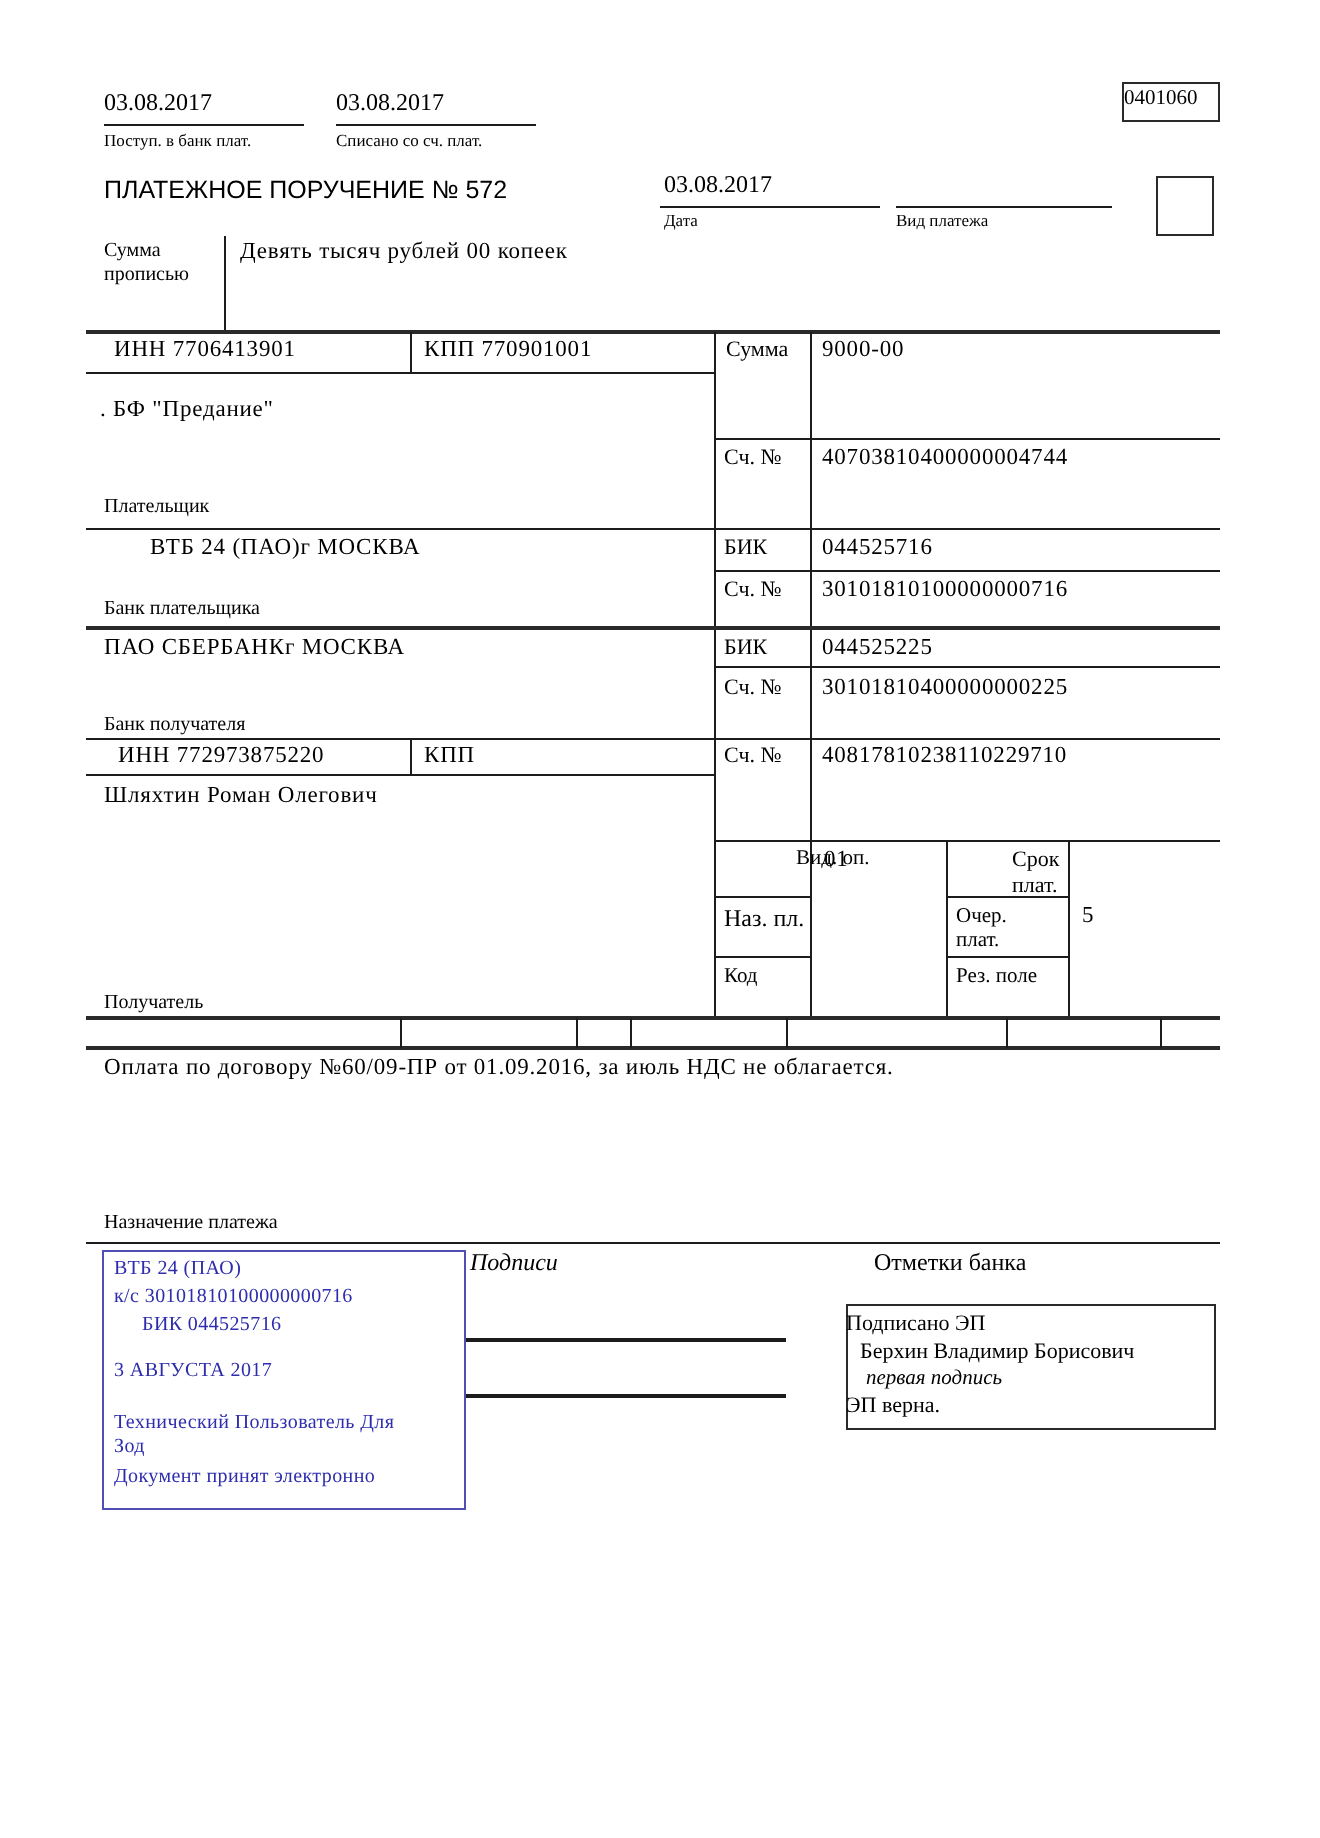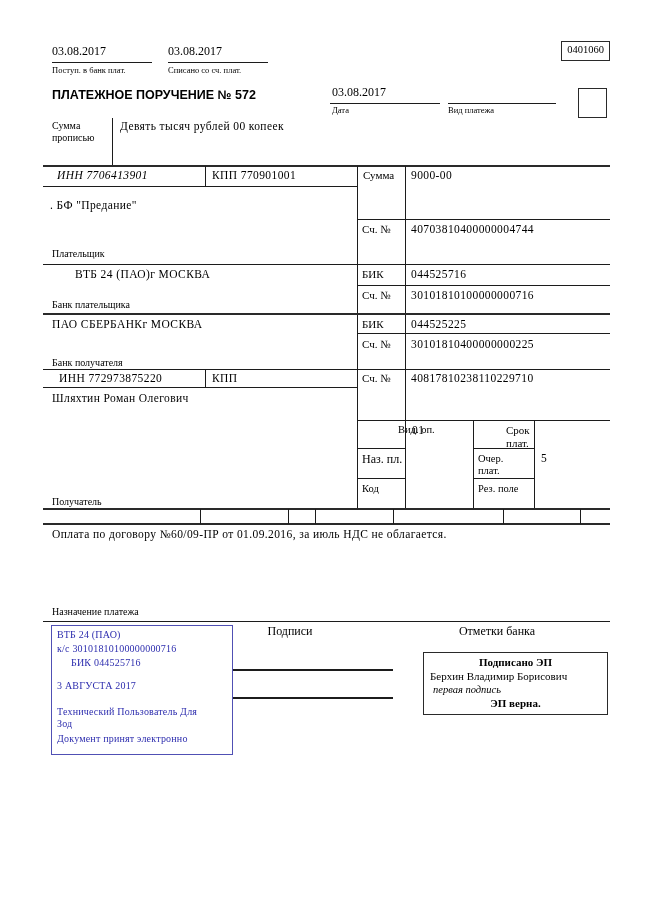--- a/index.html
+++ b/index.html
@@ -5,23 +5,23 @@
   html,body{margin:0;padding:0;background:#fff;}
   .page{position:relative;width:660px;height:919px;background:#ffffff;overflow:hidden;
         font-family:"Liberation Serif","DejaVu Serif",serif;color:#000;}
   .t{position:absolute;white-space:nowrap;font-size:12px;line-height:1.15;}
   .wrap{white-space:normal;}
   .small{font-size:8.5px;}
   .lbl{font-size:10px;}
   .cell{font-size:11px;}
   .val{font-size:11.5px;letter-spacing:0.4px;}
   .sans{font-family:"Liberation Sans","DejaVu Sans",sans-serif;}
-  .bold{font-weight:bold;}
+  .bold{font-weight:normal;}
   .italic{font-style:italic;}
-  .center{text-align:center;}
+  .center{text-align:left;}
   .hl,.vl{position:absolute;background:#1c1c1c;}
   .thick{background:#2a2a2a;}
   .box{position:absolute;border:1px solid #2a2a2a;box-sizing:border-box;}
   .stampbox{position:absolute;border:1px solid #5050b4;box-sizing:border-box;}
   .stampc{font-size:10px;letter-spacing:0.2px;}
 </style>
 </head>
 <body>
 
 <div class="page">
@@ -73,21 +73,21 @@
   <div class="hl thick" style="left:43px;top:508px;width:567px;height:2px;"></div>
 
   <div class="hl thick" style="left:43px;top:523px;width:567px;height:2px;"></div>
   <div class="vl" style="left:200px;top:509px;width:1px;height:15px;"></div>
   <div class="vl" style="left:288px;top:509px;width:1px;height:15px;"></div>
   <div class="vl" style="left:315px;top:509px;width:1px;height:15px;"></div>
   <div class="vl" style="left:393px;top:509px;width:1px;height:15px;"></div>
   <div class="vl" style="left:503px;top:509px;width:1px;height:15px;"></div>
   <div class="vl" style="left:580px;top:509px;width:1px;height:15px;"></div>
 
-  <div class="t val" style="left:57px;top:169px;font-style:italic;">ИНН 7706413901</div>
+  <div class="t val" style="left:57px;top:169px;">ИНН 7706413901</div>
   <div class="t val" style="left:212px;top:169px;">КПП 770901001</div>
   <div class="t cell" style="left:363px;top:169px;">Сумма</div>
   <div class="t val" style="left:411px;top:169px;">9000-00</div>
   <div class="t val" style="left:50px;top:199px;">. БФ "Предание"</div>
   <div class="t cell" style="left:362px;top:223px;">Сч. №</div>
   <div class="t val" style="left:411px;top:223px;">40703810400000004744</div>
   <div class="t lbl" style="left:52px;top:248px;">Плательщик</div>
 
   <div class="t val" style="left:52px;top:268px;margin-left:23px;">ВТБ 24 (ПАО)г МОСКВА</div>
   <div class="t cell" style="left:362px;top:268px;">БИК</div>
@@ -116,21 +116,21 @@
   <div class="t wrap" style="left:478px;top:453px;width:42px;font-size:10.5px;">Очер. плат.</div>
   <div class="t val" style="left:541px;top:452px;">5</div>
   <div class="t" style="left:362px;top:483px;font-size:10.5px;">Код</div>
   <div class="t" style="left:478px;top:483px;font-size:10.5px;">Рез. поле</div>
   <div class="t lbl" style="left:52px;top:496px;">Получатель</div>
 
   <div class="t val" style="left:52px;top:528px;">Оплата по договору №60/09-ПР от 01.09.2016, за июль НДС не облагается.</div>
   <div class="t lbl" style="left:52px;top:606px;">Назначение платежа</div>
   <div class="hl" style="left:43px;top:621px;width:567px;height:1px;"></div>
 
-  <div class="t center" style="left:235px;top:625px;width:110px;">Подписи</div>
+  <div class="t center" style="left:235px;top:625px;width:110px;font-style:italic;">Подписи</div>
   <div class="t center" style="left:437px;top:625px;width:120px;">Отметки банка</div>
 
   <div class="hl" style="left:233px;top:669px;width:160px;height:2px;"></div>
   <div class="hl" style="left:233px;top:697px;width:160px;height:2px;"></div>
 
   <div class="stampbox" style="left:51px;top:625px;width:182px;height:130px;"></div>
   <div class="t stampc" style="left: 57px; top: 629px; color: rgb(45, 45, 174);">ВТБ 24 (ПАО)</div>
   <div class="t stampc" style="left: 57px; top: 643px; color: rgb(45, 45, 174);">к/с 30101810100000000716</div>
   <div class="t stampc" style="left: 71px; top: 657px; color: rgb(45, 45, 174);">БИК 044525716</div>
   <div class="t stampc" style="left: 57px; top: 680px; color: rgb(45, 45, 174);">3 АВГУСТА 2017</div>

